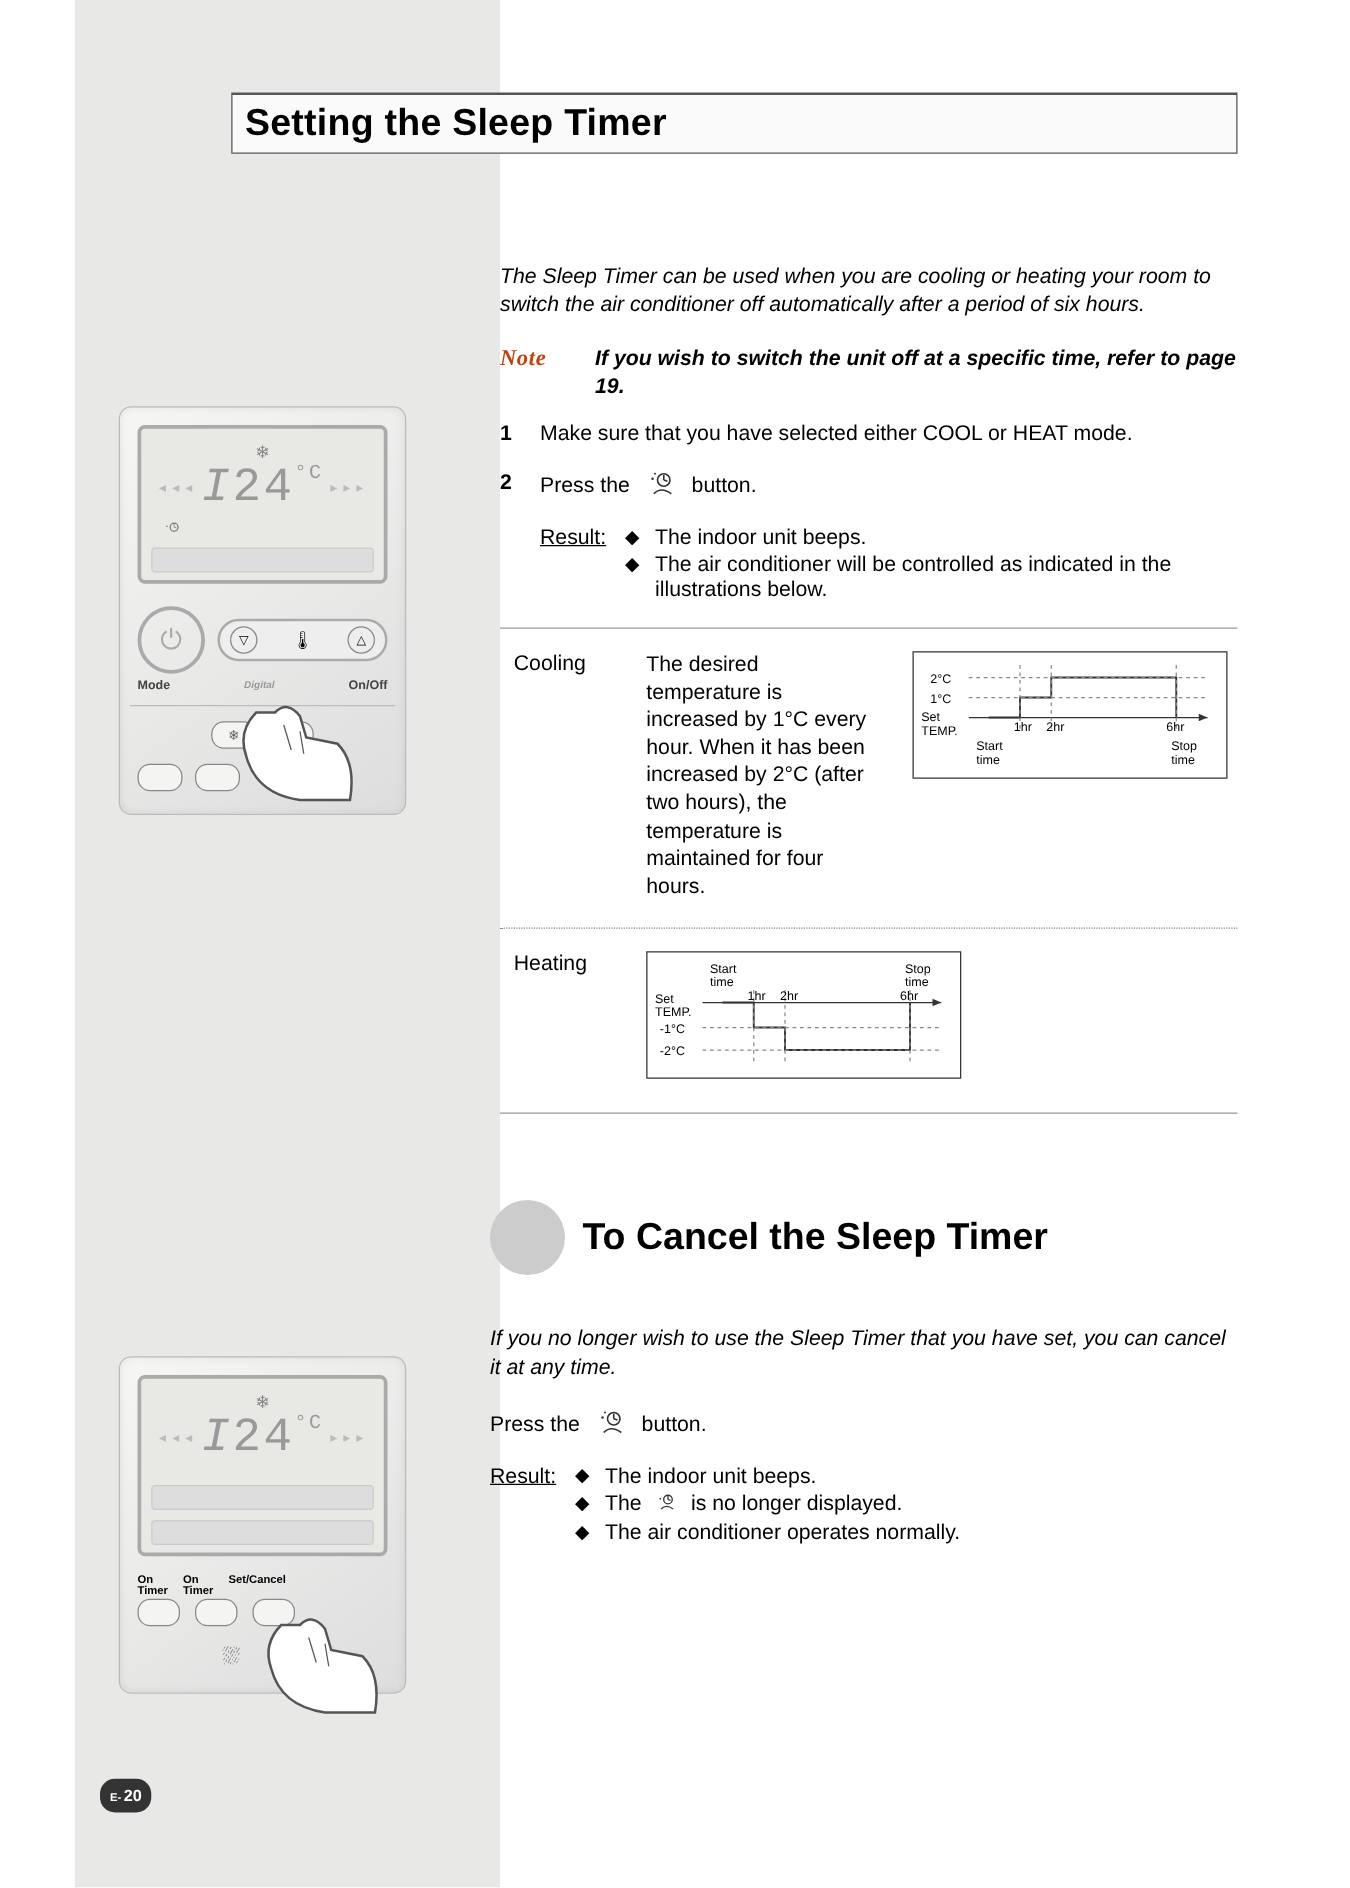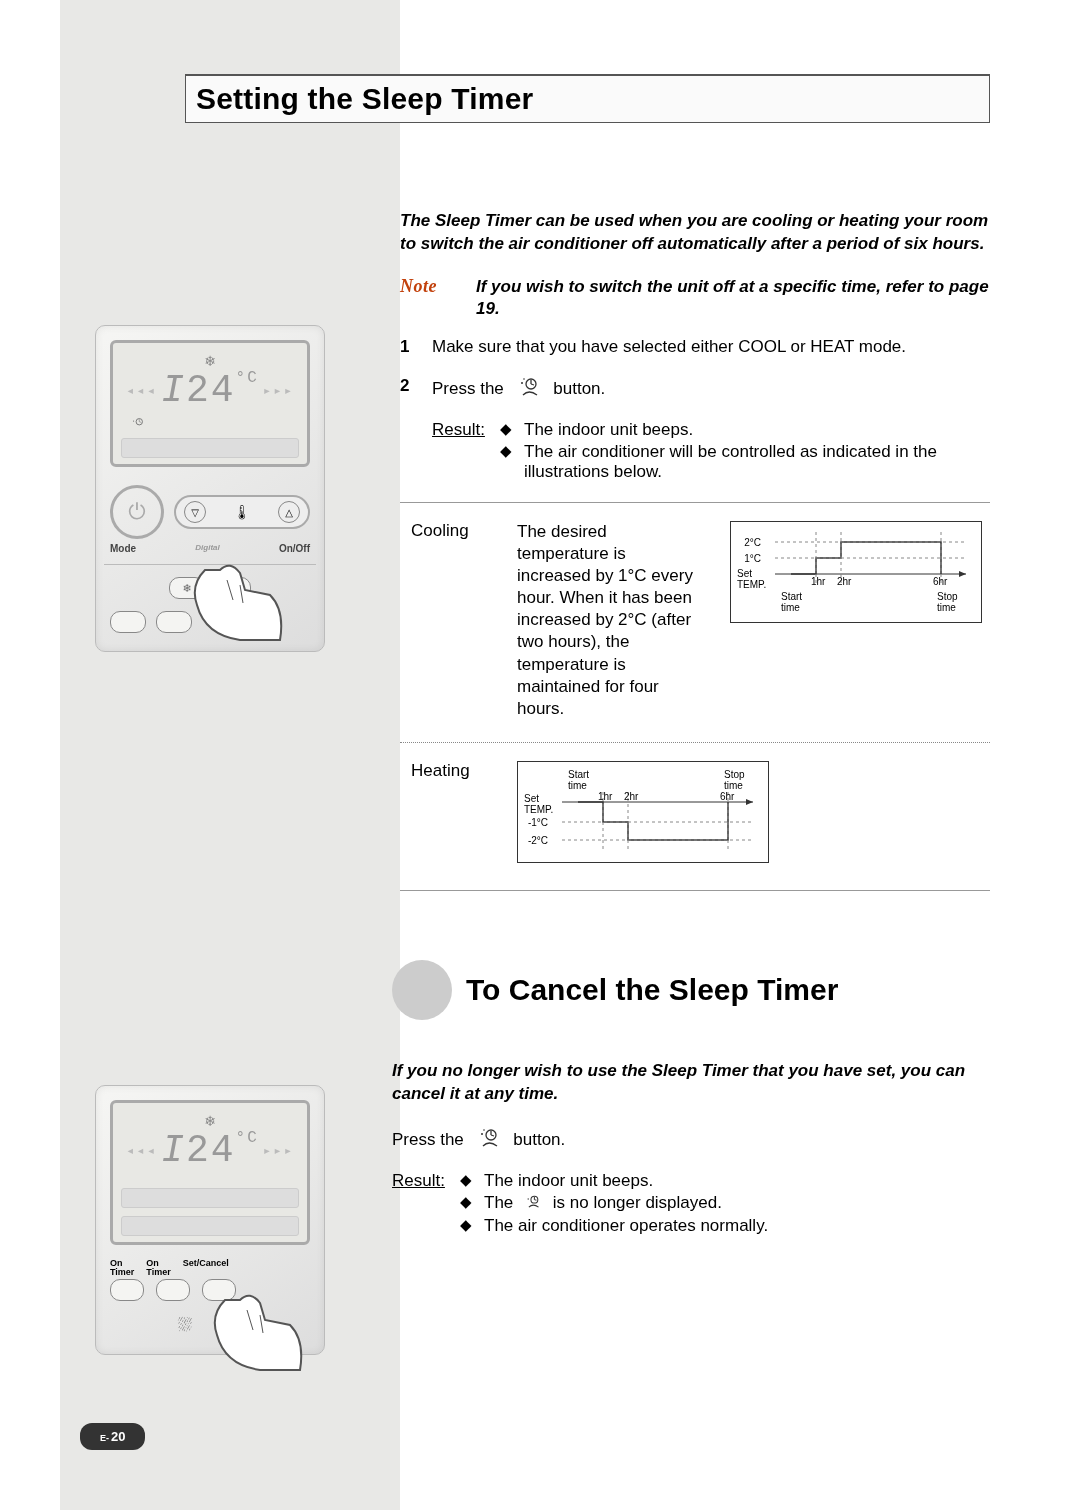--- a/index.html
+++ b/index.html
@@ -1,21 +1,21 @@
 <!DOCTYPE html>
 <html><head>
 <meta charset="utf-8">
 <style>
 html,body{margin:0;padding:0;font-family:Arial,Helvetica,sans-serif;color:#000;background:#fff}
 .page{width:1080px;height:1510px;position:relative;background:#fff}
 .sidebar{position:absolute;left:60px;top:0;width:340px;height:1510px;background:#e8e8e6}
 .heading-box{position:absolute;left:185px;top:74px;right:90px;border:1px solid #555;border-top:2px solid #555;background:#fafafa;padding:6px 10px}
 .heading{font-size:30px;font-weight:700;letter-spacing:.2px}
 .content{position:absolute;left:400px;top:210px;right:90px}
-.intro{font-style:italic;font-weight:700;font-size:17px;line-height:1.35;margin:0 0 20px 0}
+.intro{font-style:italic;font-weight:400;font-size:17px;line-height:1.35;margin:0 0 20px 0}
 .note-row{display:flex;gap:18px;margin-top:6px}
 .note-label{font-family:"Times New Roman",serif;font-style:italic;font-weight:700;font-size:18px;letter-spacing:.5px;min-width:58px;color:#c2410c}
 .note-text{font-style:italic;font-weight:700;font-size:17px;line-height:1.3}
 .step{display:flex;gap:14px;margin:16px 0;font-size:17px;line-height:1.35}
 .step-num{font-weight:700;min-width:18px}
 .step-text{flex:1}
 .result-line{display:flex;gap:12px;margin:10px 0 0 32px;font-size:17px}
 .result-label{text-decoration:underline;min-width:56px}
 .bullet-list{flex:1}
 .bullet{display:flex;gap:10px;margin-bottom:2px}
@@ -45,21 +45,21 @@
 .pill{width:34px;height:20px;border:1px solid #888;border-radius:10px;display:flex;align-items:center;justify-content:center;font-size:11px;color:#666;background:#f4f4f2}
 .timer-labels{display:flex;gap:12px;font-size:9px;font-weight:700;margin-top:4px}
 .timer-labels span{display:block;text-align:left;line-height:1}
 .timer-btns{display:flex;gap:12px;margin-top:2px}
 .timer-btns .pill{width:32px}
 .hand{position:absolute;width:110px;height:90px}
 .hand svg{width:100%;height:100%}
 .section2{position:absolute;left:392px;top:960px;right:90px}
 .section2-heading{font-size:30px;font-weight:700;display:flex;align-items:center;gap:14px}
 .grey-circ{width:60px;height:60px;border-radius:50%;background:#ccc;display:inline-block}
-.page-num{position:absolute;left:80px;bottom:60px;background:#333;color:#fff;font-size:13px;font-weight:700;padding:6px 20px;border-radius:12px}
+.page-num{position:absolute;left:80px;bottom:60px;background:#333;color:#fff;font-size:13px;font-weight:700;padding:6px 8px;border-radius:12px}
 .page-num .e{font-size:9px;margin-right:2px}
 .remote-wrap{position:absolute}
 .r1{left:95px;top:325px}
 .r2{left:95px;top:1085px}
 .chart-txt{font-size:10px}
 </style>
 </head>
 <body>
 
 <div class="page">

